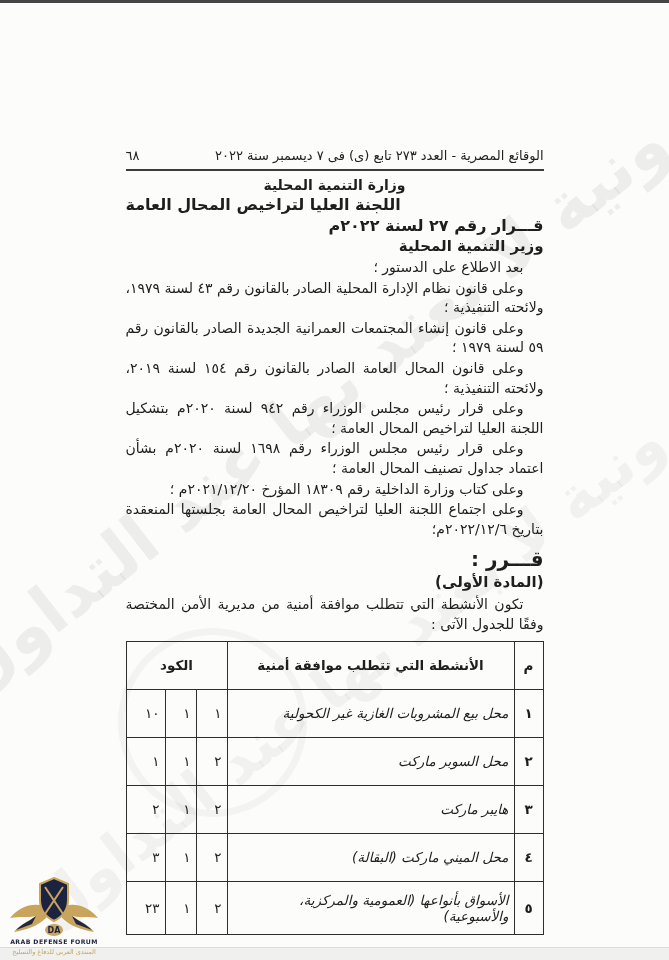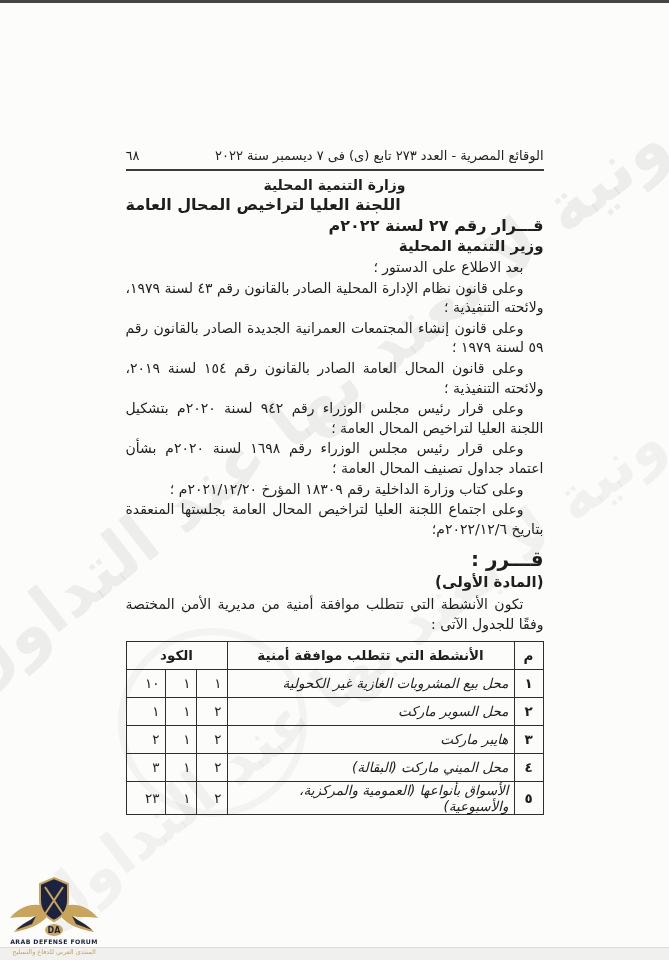--- a/index.html
+++ b/index.html
@@ -31,21 +31,21 @@
   .t1 { text-align:center; font-size:14px; font-weight:bold; margin:6px 0 2px; }
   .t2 { text-align:left; font-size:16px; font-weight:bold; margin:2px 0; }
   .t3 { text-align:right; font-size:16px; font-weight:bold; margin:2px 0; }
   .t4 { text-align:center; font-size:15.5px; font-weight:bold; margin:2px 0 7px; }
   .issuer { font-size:15px; font-weight:bold; margin:2px 0 3px; }
   .clause { font-size:14px; line-height:1.4; margin:1px 0; text-indent:20px; text-align:justify; }
   .decision-word { text-align:right; font-size:20px; font-weight:bold; margin:8px 0 0; }
   .article-title { text-align:right; font-size:15px; font-weight:bold; margin:2px 0 4px; }
 
   table.codes { width:100%; border-collapse:collapse; table-layout:fixed; margin-top:6px; font-size:13.5px; }
-  table.codes th, table.codes td { border:1.5px solid #2e2e2e; height:27px; padding:0 5px; }
+  table.codes th, table.codes td { border:1.5px solid #2e2e2e; height:27px; padding:10px 5px; }
   table.codes th { font-weight:bold; text-align:center; }
   td.num, th.num { text-align:right; padding:0 2px; }
   td.serial { text-align:center; font-weight:bold; }
   td.activity { text-align:right;font-style:italic; }
   col.c-serial { width:29px; } col.c-activity { width:auto; }
   col.c-code-a { width:31px; } col.c-code-b { width:31px; } col.c-code-c { width:39px; }
 
   .logo { position:absolute; left:6px; bottom:2px; width:96px; z-index:2; }
 </style>
 </head>

